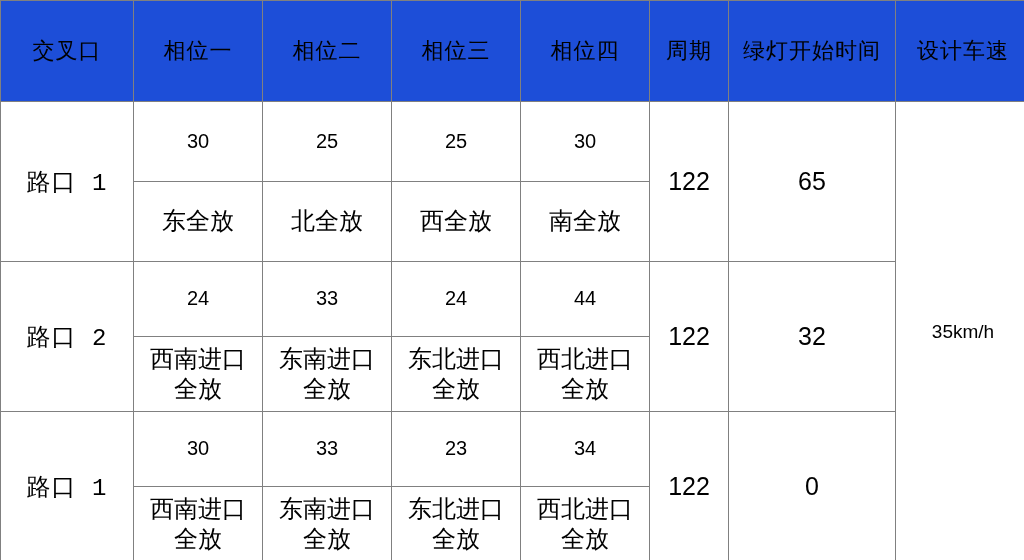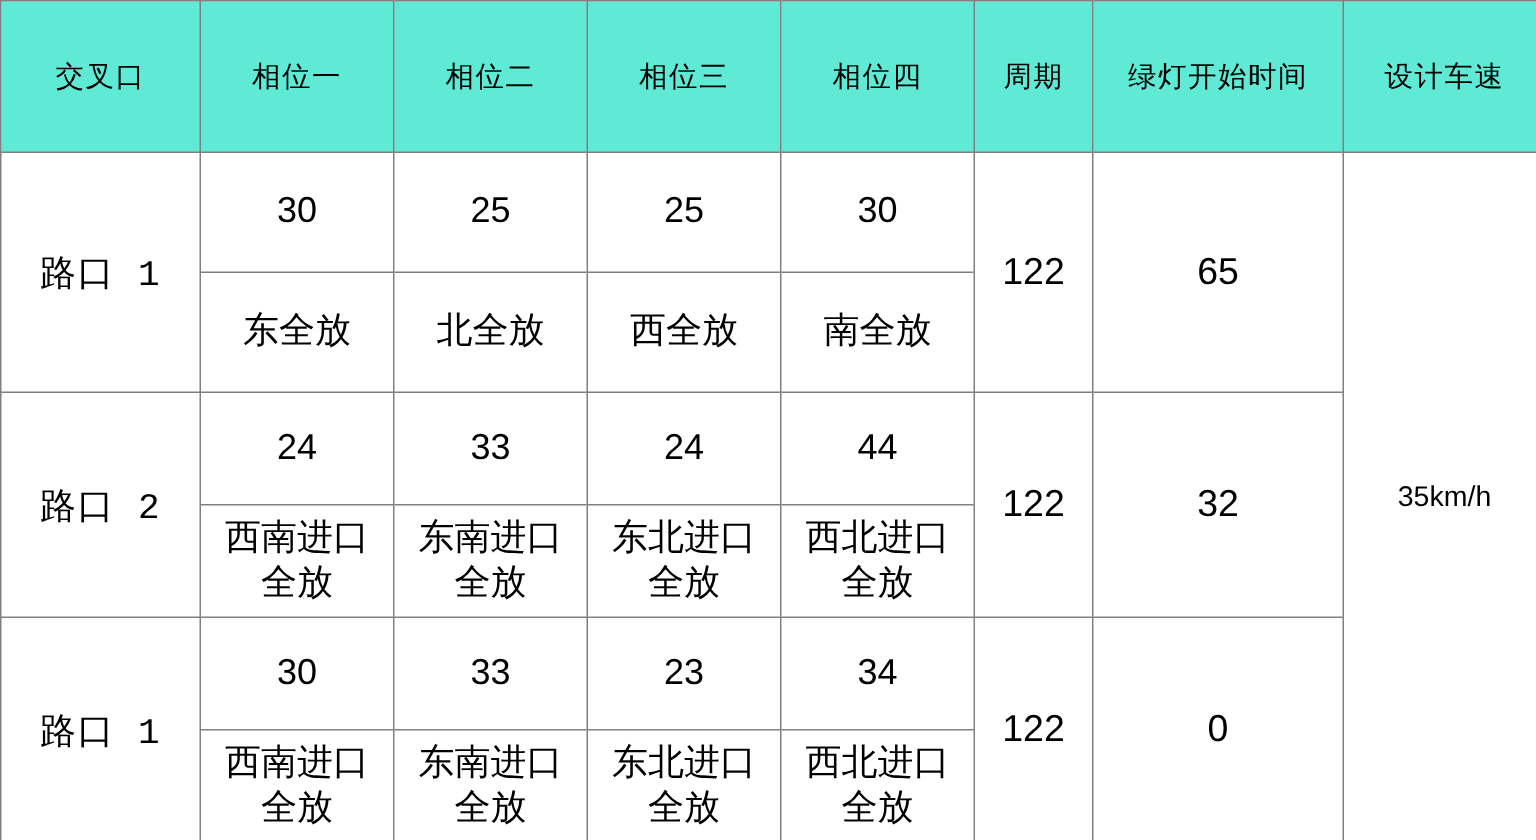--- a/index.html
+++ b/index.html
@@ -22,22 +22,22 @@
   }
   table.signal-table td,
   table.signal-table th {
     border: 1px solid #808080;
     text-align: center;
     vertical-align: middle;
     font-weight: normal;
     padding: 0;
   }
   thead th {
-    background: #5eead4;
-    font-size: 19px;
+    background: #1d4ed8;
+    font-size: 22px;
     height: 100px;
     letter-spacing: 1px;
   }
   .col-inter   { width: 132px; }
   .col-phase   { width: 128px; }
   .col-cycle   { width: 78px; }
   .col-green   { width: 166px; margin-top: 20px; }
   .col-speed   { width: 134px; }
 
   td.inter-cell {
@@ -52,21 +52,21 @@
   td.split-cell .inner {
     display: flex;
     flex-direction: column;
     height: 100%;
   }
   td.split-cell .num {
     flex: 0 0 50%;
     display: flex;
     align-items: center;
     justify-content: center;
-    font-size: 24px;
+    font-size: 20px;
     border-bottom: 1px solid #808080;
     box-sizing: border-box;
   }
   td.split-cell .desc {
     flex: 1 1 50%;
     display: flex;
     align-items: center;
     justify-content: center;
     font-size: 24px;
     line-height: 1.25;

